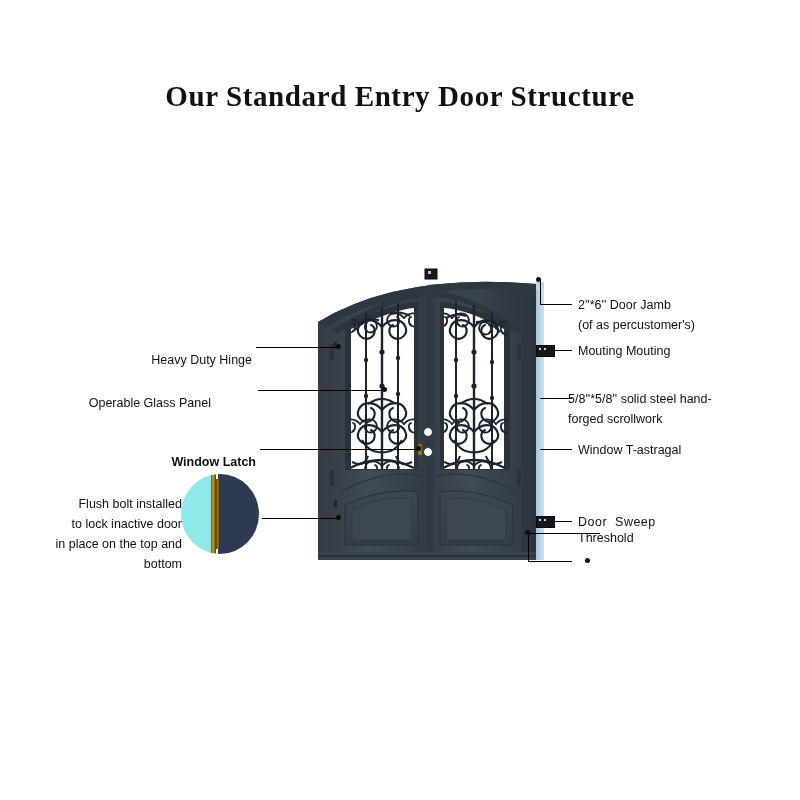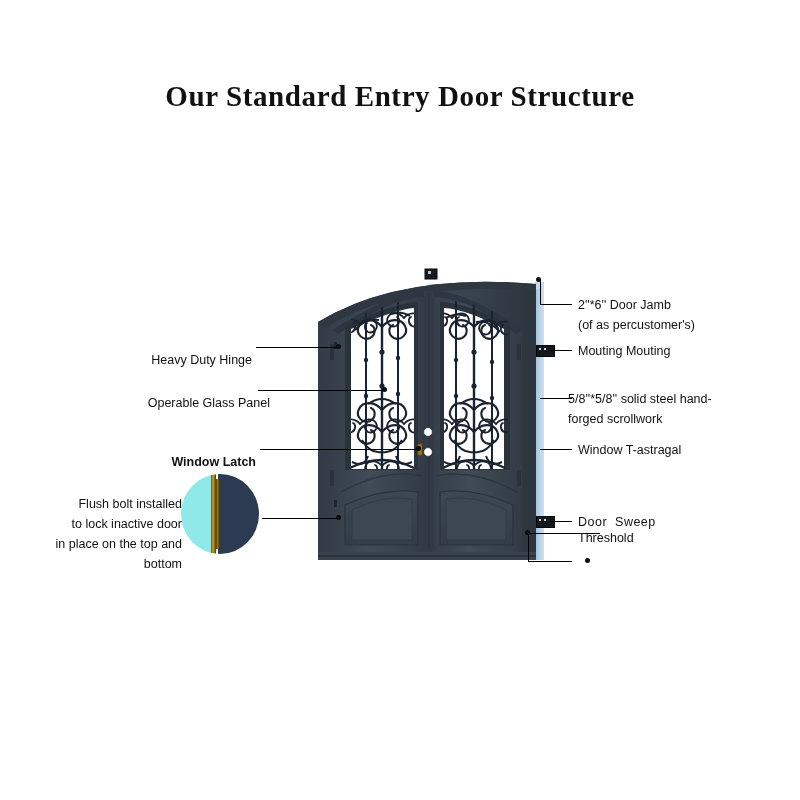--- a/index.html
+++ b/index.html
@@ -313,21 +313,21 @@
   <div class="lead" style="left:551px; top:521px; width:21px;"></div>
 
   <div class="lead" style="left:528px; top:561px; width:44px;"></div>
   <div class="lead-v" style="left:528px; top:533px; height:29px;"></div>
   <div class="lead" style="left:528px; top:533px; width:72px;"></div>
   <div class="dot" style="left:525px; top:530px;"></div>
   <div class="dot" style="left:585px; top:558px;"></div>
 
   <div class="label left" style="left:0px; top:338px; width:252px;">Heavy Duty Hinge</div>
 
-  <div class="label left" style="left:0px; top:381px; width:270px;">Operable Glass Panel</div>
+  <div class="label left" style="left:0px; top:381px; width:211px;">Operable Glass Panel</div>
 
   <div class="label left" style="left:0px; top:440px; width:256px;font-weight:bold;">Window Latch</div>
 
   <div class="label left" style="left:22px; top:482px; width:160px; text-align:right;">Flush bolt installed
 to lock inactive door
 in place on the top and
 bottom</div>
 
   <div class="label right" style="left:578px; top:295px; width:220px;">2''*6'' Door Jamb
 (of as percustomer's)</div>

